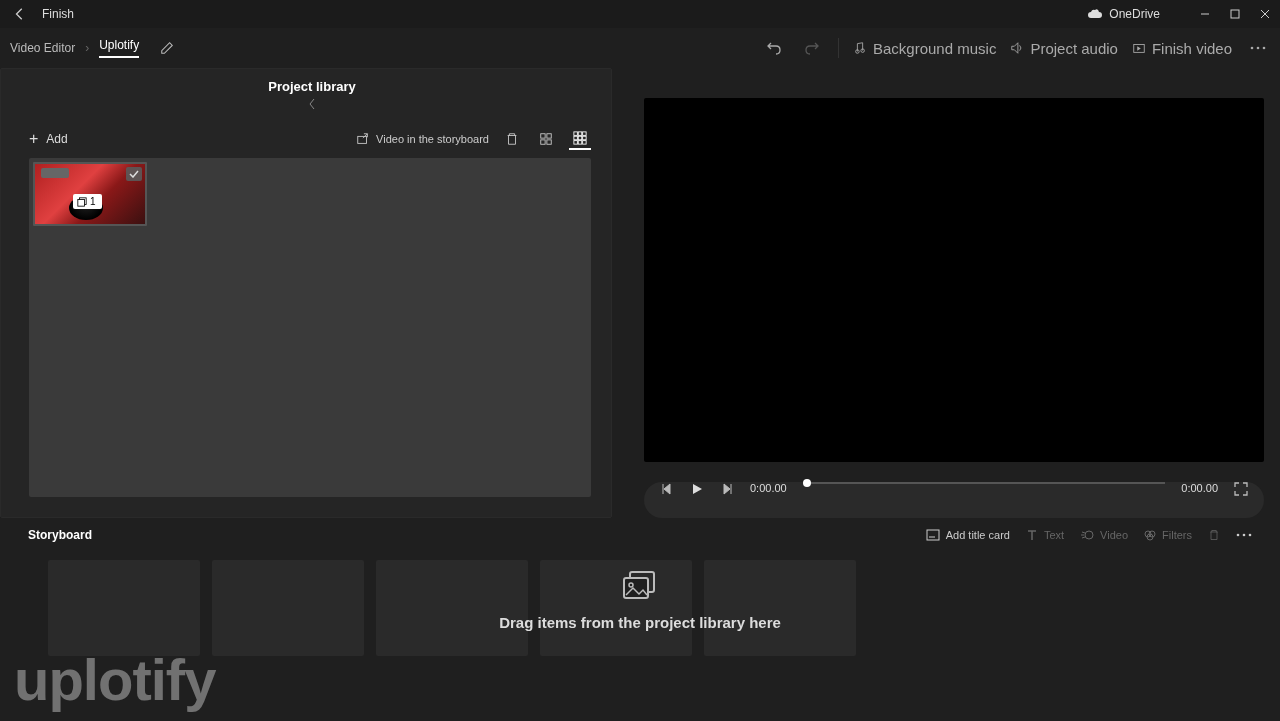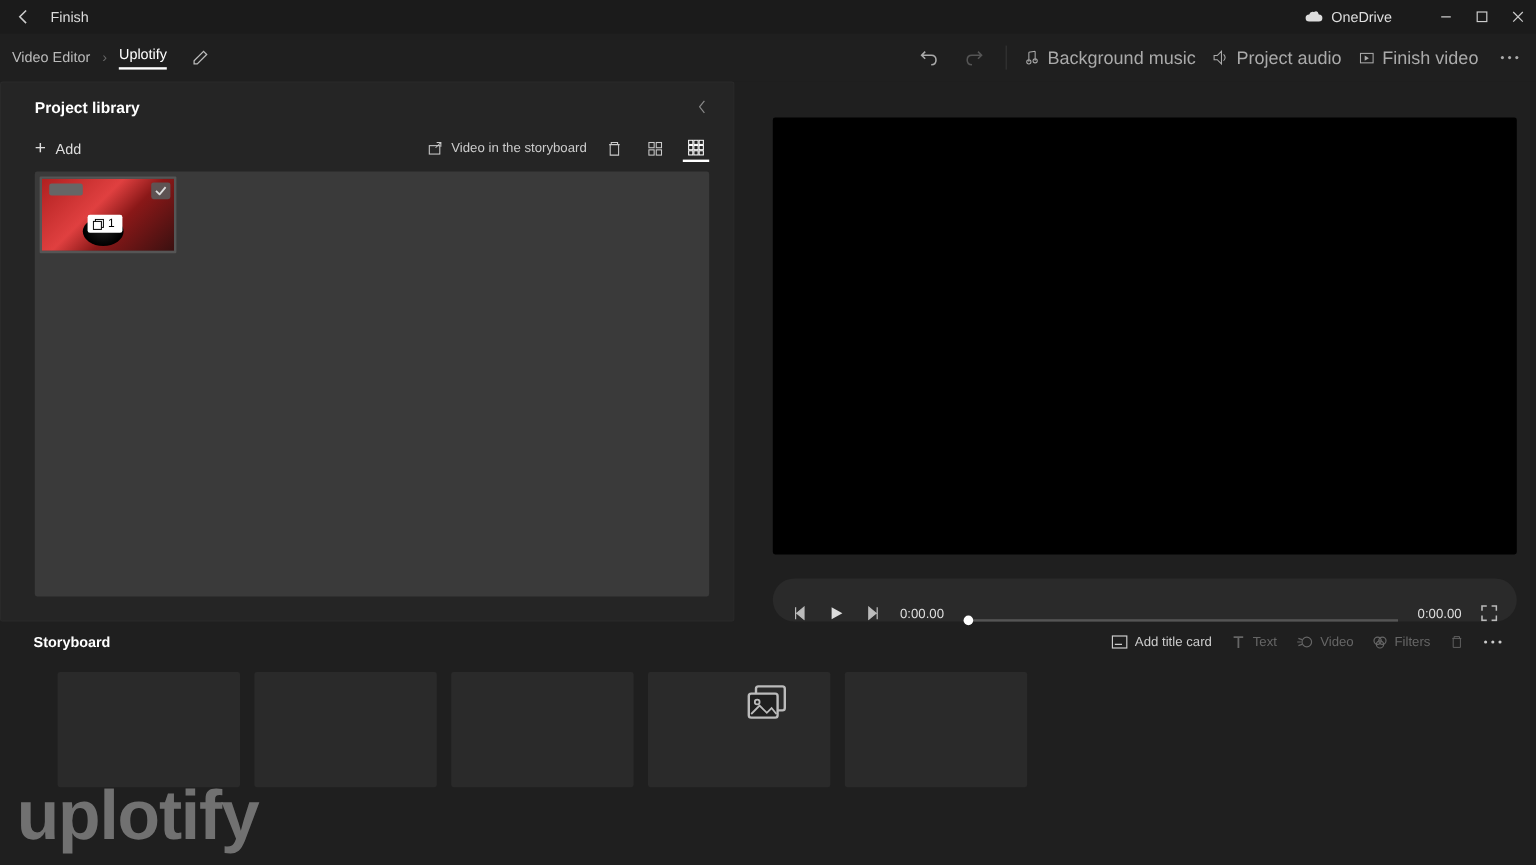--- a/index.html
+++ b/index.html
@@ -23,39 +23,39 @@
 .edit-pencil { width: 24px; height: 24px; display: flex; align-items: center; justify-content: center; color: #bbb; margin-left: 6px; }
 .toolbar-spacer { flex: 1; }
 .tool-btns { display: flex; align-items: center; gap: 14px; }
 .tool-btn { display: flex; align-items: center; gap: 6px; color: #aaa; font-size: 15px; }
 .tool-btn.icon-only { width: 24px; justify-content: center; }
 .divider-v { width: 1px; height: 20px; background: #333; }
 
 
 .main { display: flex; height: 450px; }
 .left-panel { width: 612px; background: #252525; border-radius: 2px; margin-left: 0; border: 1px solid #2a2a2a; display: flex; flex-direction: column; }
-.panel-header { display: flex; align-items: center; justify-content: space-between; padding: 10px 16px 6px 28px; }
+.panel-header { display: flex; align-items: center; justify-content: flex-end; padding: 10px 16px 6px 28px; flex-direction: column; }
 .panel-title { font-size: 13px; color: #fff; font-weight: 600; }
 .collapse-btn { width: 20px; height: 20px; display: flex; align-items: center; justify-content: center; color: #888; }
 .panel-actions { display: flex; align-items: center; padding: 8px 20px 8px 28px; gap: 12px; }
 .add-btn { display: flex; align-items: center; gap: 8px; color: #ddd; font-size: 12px; }
 .add-btn .plus { font-size: 16px; font-weight: 300; }
 .panel-actions .spacer { flex: 1; }
 .action-btn { display: flex; align-items: center; gap: 6px; color: #ccc; font-size: 11px; }
 .icon-btn { width: 22px; height: 22px; display: flex; align-items: center; justify-content: center; color: #ccc; }
 .library-body { flex: 1; background: #3a3a3a; margin: 0 20px 20px 28px; border-radius: 2px; padding: 4px; position: relative; }
 .thumb { width: 114px; height: 64px; background: linear-gradient(135deg, #b02020 0%, #e04040 40%, #8a1818 60%, #3a1010 100%); border: 2px solid #555; position: relative; border-radius: 1px; }
 .thumb::before { content: ""; position: absolute; top: 4px; left: 6px; width: 28px; height: 10px; background: #666; border-radius: 2px; }
 .thumb::after { content: ""; position: absolute; bottom: 4px; left: 34px; width: 34px; height: 24px; background: radial-gradient(circle at 50% 30%, #222 0%, #000 70%); border-radius: 50%; }
 .thumb-badge { position: absolute; top: 30px; left: 38px; background: #fff; color: #000; font-size: 10px; padding: 2px 6px 2px 4px; border-radius: 2px; display: flex; align-items: center; gap: 3px; z-index: 2; }
 .thumb-check { position: absolute; top: 3px; right: 3px; width: 16px; height: 14px; background: rgba(90,90,90,0.9); border-radius: 2px; display: flex; align-items: center; justify-content: center; z-index: 2; }
 
 .right-panel { flex: 1; padding: 0 16px 0 32px; display: flex; flex-direction: column; }
 .preview { flex: 1; background: #000; margin-top: 30px; border-radius: 2px; margin-bottom: 20px; }
-.playback-bar { height: 36px; background: #2a2a2a; border-radius: 18px; display: flex; align-items: flex-end; padding: 0 16px; gap: 16px; }
+.playback-bar { height: 36px; background: #2a2a2a; border-radius: 18px; display: flex; align-items: flex-start; padding: 0 16px; gap: 16px; }
 .play-btn { width: 14px; height: 14px; display: flex; align-items: center; justify-content: center; color: #bbb; }
 .time { font-size: 11px; color: #ddd; }
 .seek { flex: 1; height: 2px; background: #555; position: relative; }
 .seek::after { content: ""; position: absolute; left: 0; top: -3px; width: 8px; height: 8px; background: #fff; border-radius: 50%; }
 .fullscreen-btn { width: 14px; height: 14px; color: #bbb; }
 
 
 .storyboard { padding: 10px 28px 0 28px; }
 .storyboard-header { display: flex; align-items: center; }
 .storyboard-title { font-size: 12px; color: #fff; font-weight: 600; }
@@ -316,17 +316,18 @@
     <div class="sb-slot" style="left:676px"></div>
     <div class="sb-hint">
       <div class="sb-hint-icon">
         <svg width="36" height="30" viewBox="0 0 36 30">
             <rect x="8" y="2" width="24" height="20" rx="2" stroke="#bbb" stroke-width="2" fill="none"></rect>
             <rect x="2" y="8" width="24" height="20" rx="2" stroke="#bbb" stroke-width="2" fill="#1f1f1f"></rect>
             <circle cx="9" cy="15" r="2" stroke="#bbb" fill="none" stroke-width="1.5"></circle>
             <path d="M4 25 L11 18 L17 24 L21 20 L25 25" stroke="#bbb" fill="none" stroke-width="1.5"></path>
           </svg>
       </div>
+      <div class="sb-hint-text">Drag items from the project library here</div>
     </div>
   </div>
 </div>
 
 <div class="watermark">uplotify</div>
 
 </body></html>

